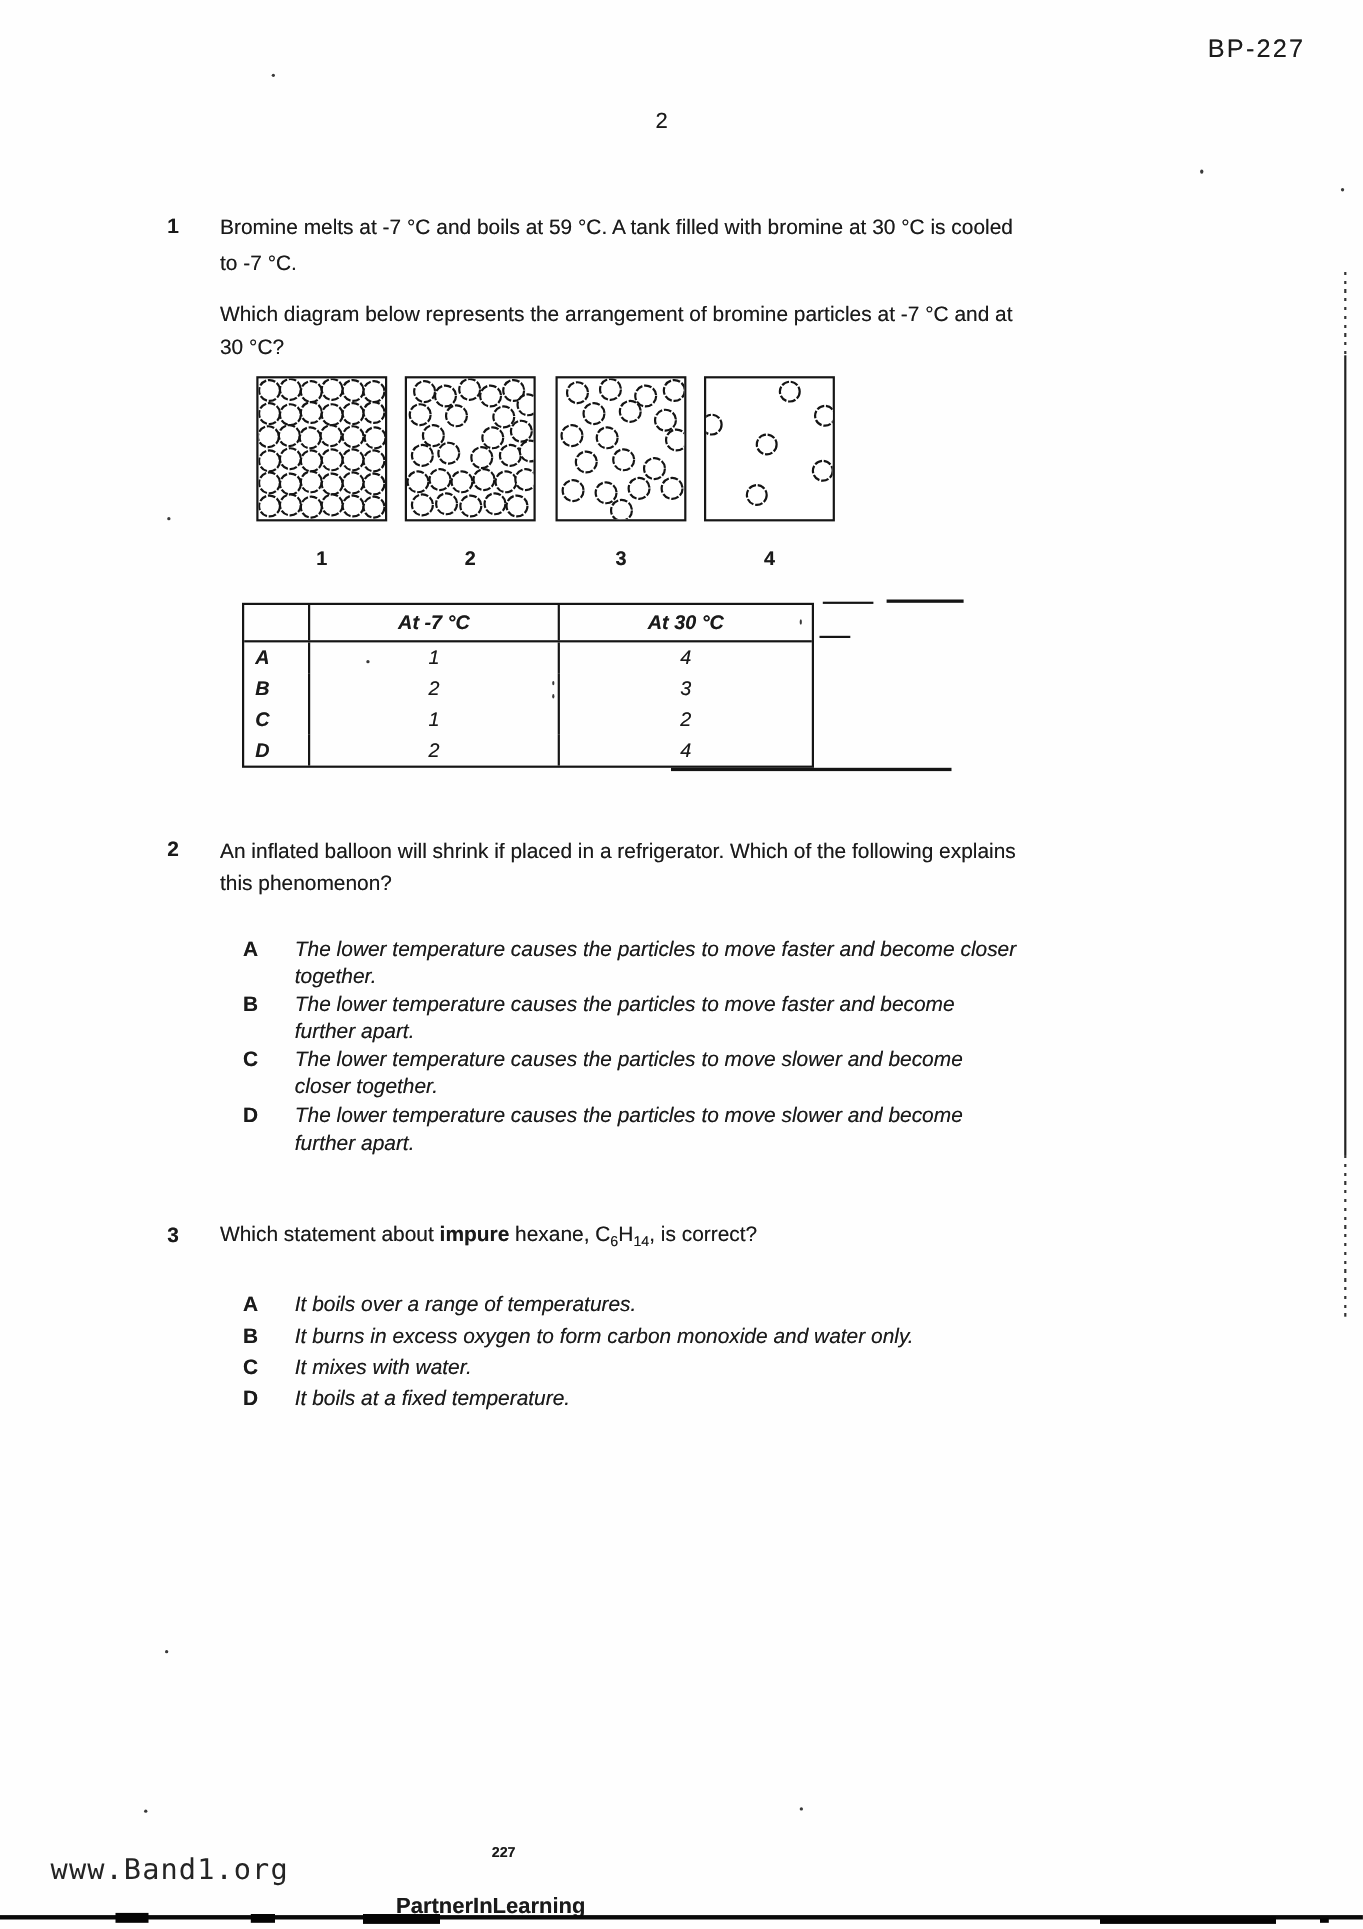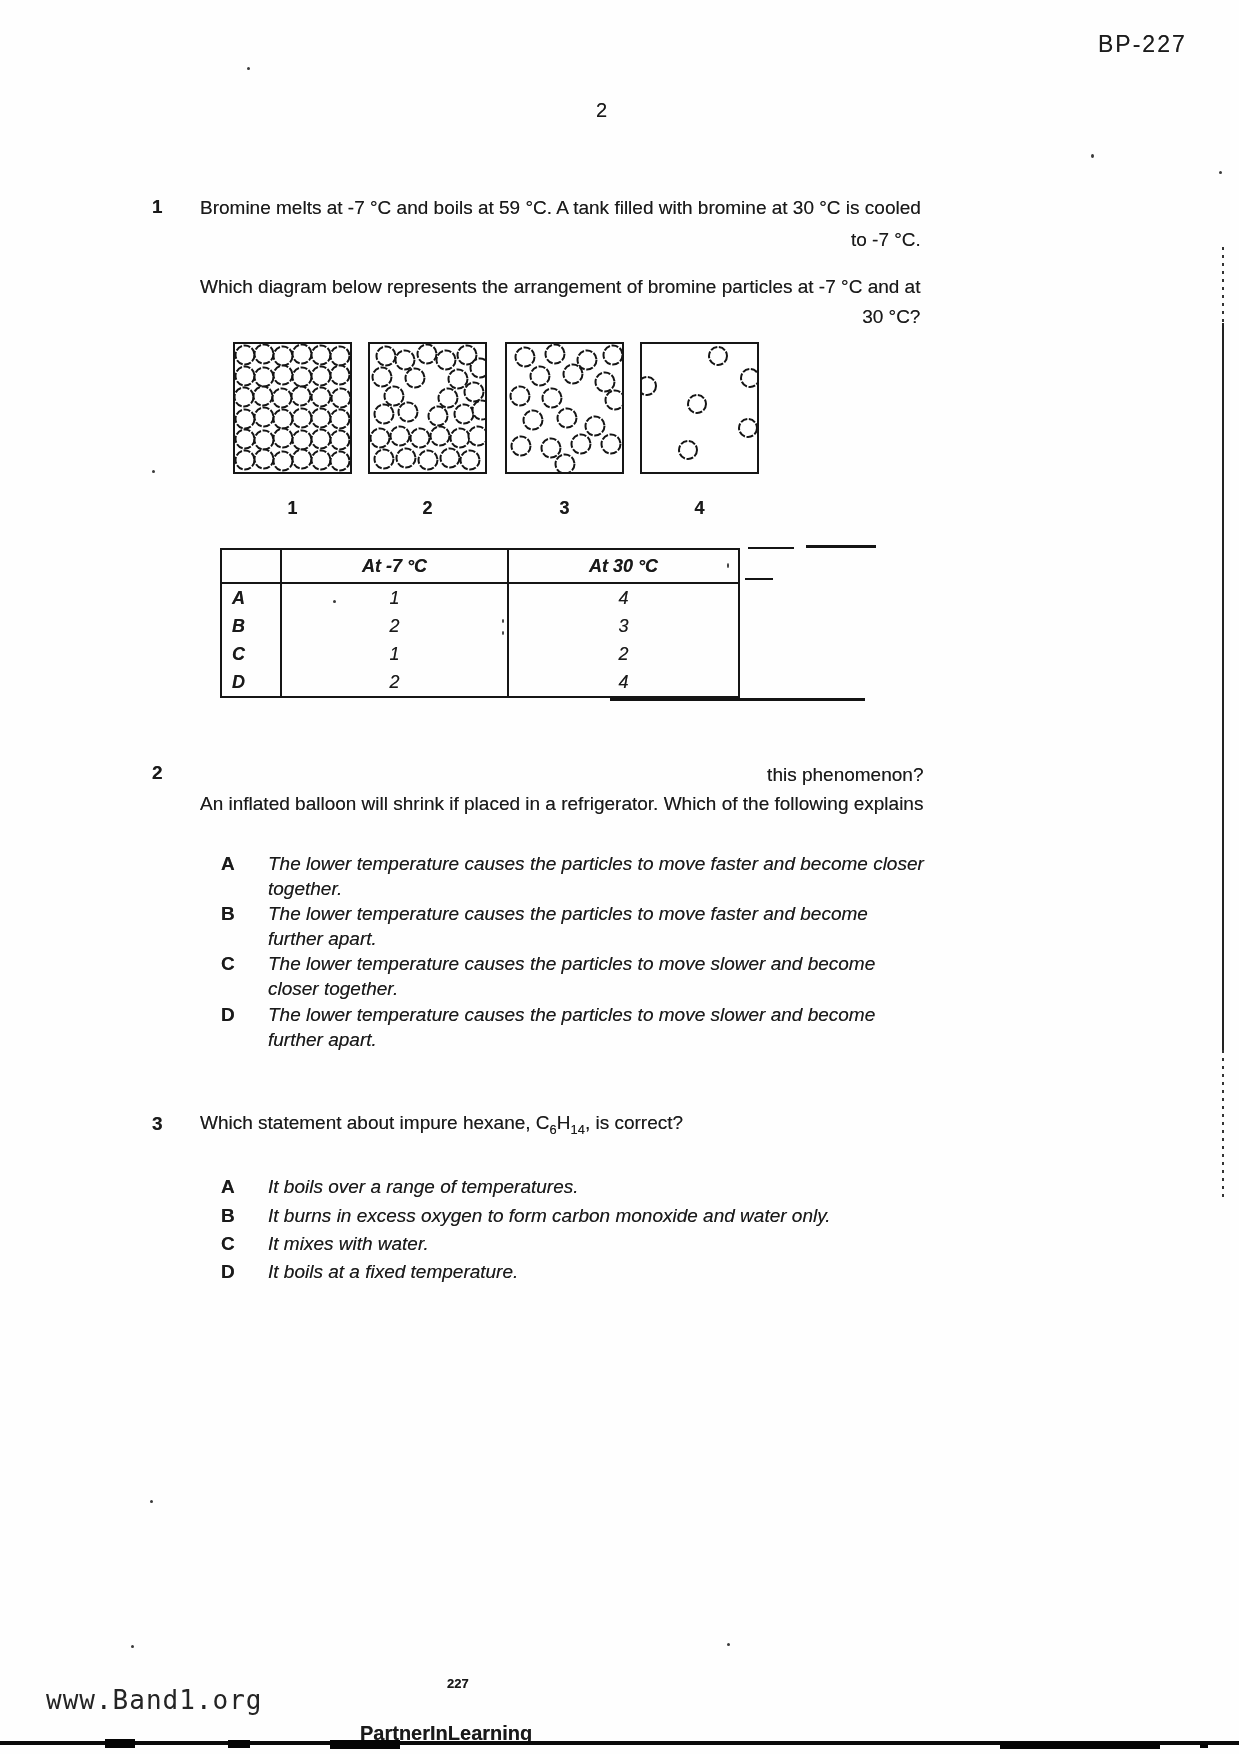--- a/index.html
+++ b/index.html
@@ -11,21 +11,21 @@
     color:#1a1a1a;
     overflow:hidden;
     text-shadow:0 0 .5px rgba(10,10,10,.55);
     padding-left:12px;
   }
   .abs{position:absolute;}
   .doc-code{left:1098px;top:31px;font-size:23px;letter-spacing:2px;color:#1c1c1c;}
   .page-num{left:596px;top:99px;font-size:20px;}
   .qnum{left:152px;width:30px;font-size:19px;font-weight:bold;}
   .stem{font-size:19px;}
-  .stem .ln{white-space:nowrap;text-align:right;}
+  .stem .ln{white-space:nowrap;}
   .q1-stem .ln{line-height:32px;}
   .q1-prompt .ln{line-height:30px;}
   .q2-stem .ln{line-height:29px;}
 
   
   .diagram{top:342px;width:119px;text-align:center;}
   .pbox{width:115px;height:128px;border:2px solid #161616;display:block;background:#fff;}
   .pbox circle{fill:#ffffff;stroke:#141414;stroke-width:2;stroke-dasharray:7 1.6;}
   .diag-label{margin-top:24px;font-size:18px;font-weight:bold;}
 
@@ -50,21 +50,21 @@
   .foot-site{left:46px;top:1685px;font-size:26px;font-family:"DejaVu Sans Mono", monospace;color:#242424;letter-spacing:1px;text-shadow:none;}
 
   
   .hline{position:absolute;background:#141414;}
   .vdotted{position:absolute;width:2px;background:repeating-linear-gradient(to bottom,#333 0 3px,transparent 3px 8px);}
   .vsolid{position:absolute;width:2px;background:#222;}
   .speck{position:absolute;background:#3a3a3a;border-radius:50%;}
   .bottom-bar{position:absolute;left:0;right:0;top:1741px;height:4px;background:#0a0a0a;}
   .bar-chunk{position:absolute;background:#050505;}
   sub{font-size:0.68em;}
-  b.emph{font-weight:normal;}
+  b.emph{font-weight:bold;}
 </style>
 </head>
 <body>
 
 <div class="page">
 
   <div class="abs doc-code">BP-227</div>
   <div class="abs page-num">2</div>
 
   <div class="abs qnum" style="top:196px">1</div>
@@ -209,22 +209,22 @@
     </div>
     <div class="trow body">
       <div class="tcell rowlabel">D</div>
       <div class="tcell vline">2</div>
       <div class="tcell vline">4</div>
     </div>
   </div>
 
   <div class="abs qnum" style="top:762px">2</div>
   <div class="abs stem q2-stem" style="left:200px;top:760px">
+    <div class="ln">An inflated balloon will shrink if placed in a refrigerator. Which of the following explains</div>
     <div class="ln">this phenomenon?</div>
-    <div class="ln">An inflated balloon will shrink if placed in a refrigerator. Which of the following explains</div>
   </div>
 
   <div class="abs option" style="top:851px">
     <div class="opt-letter">A</div>
     <div class="opt-lines">
       <div class="ln">The lower temperature causes the particles to move faster and become closer</div>
       <div class="ln">together.</div>
     </div>
   </div>
   <div class="abs option" style="top:901px">

